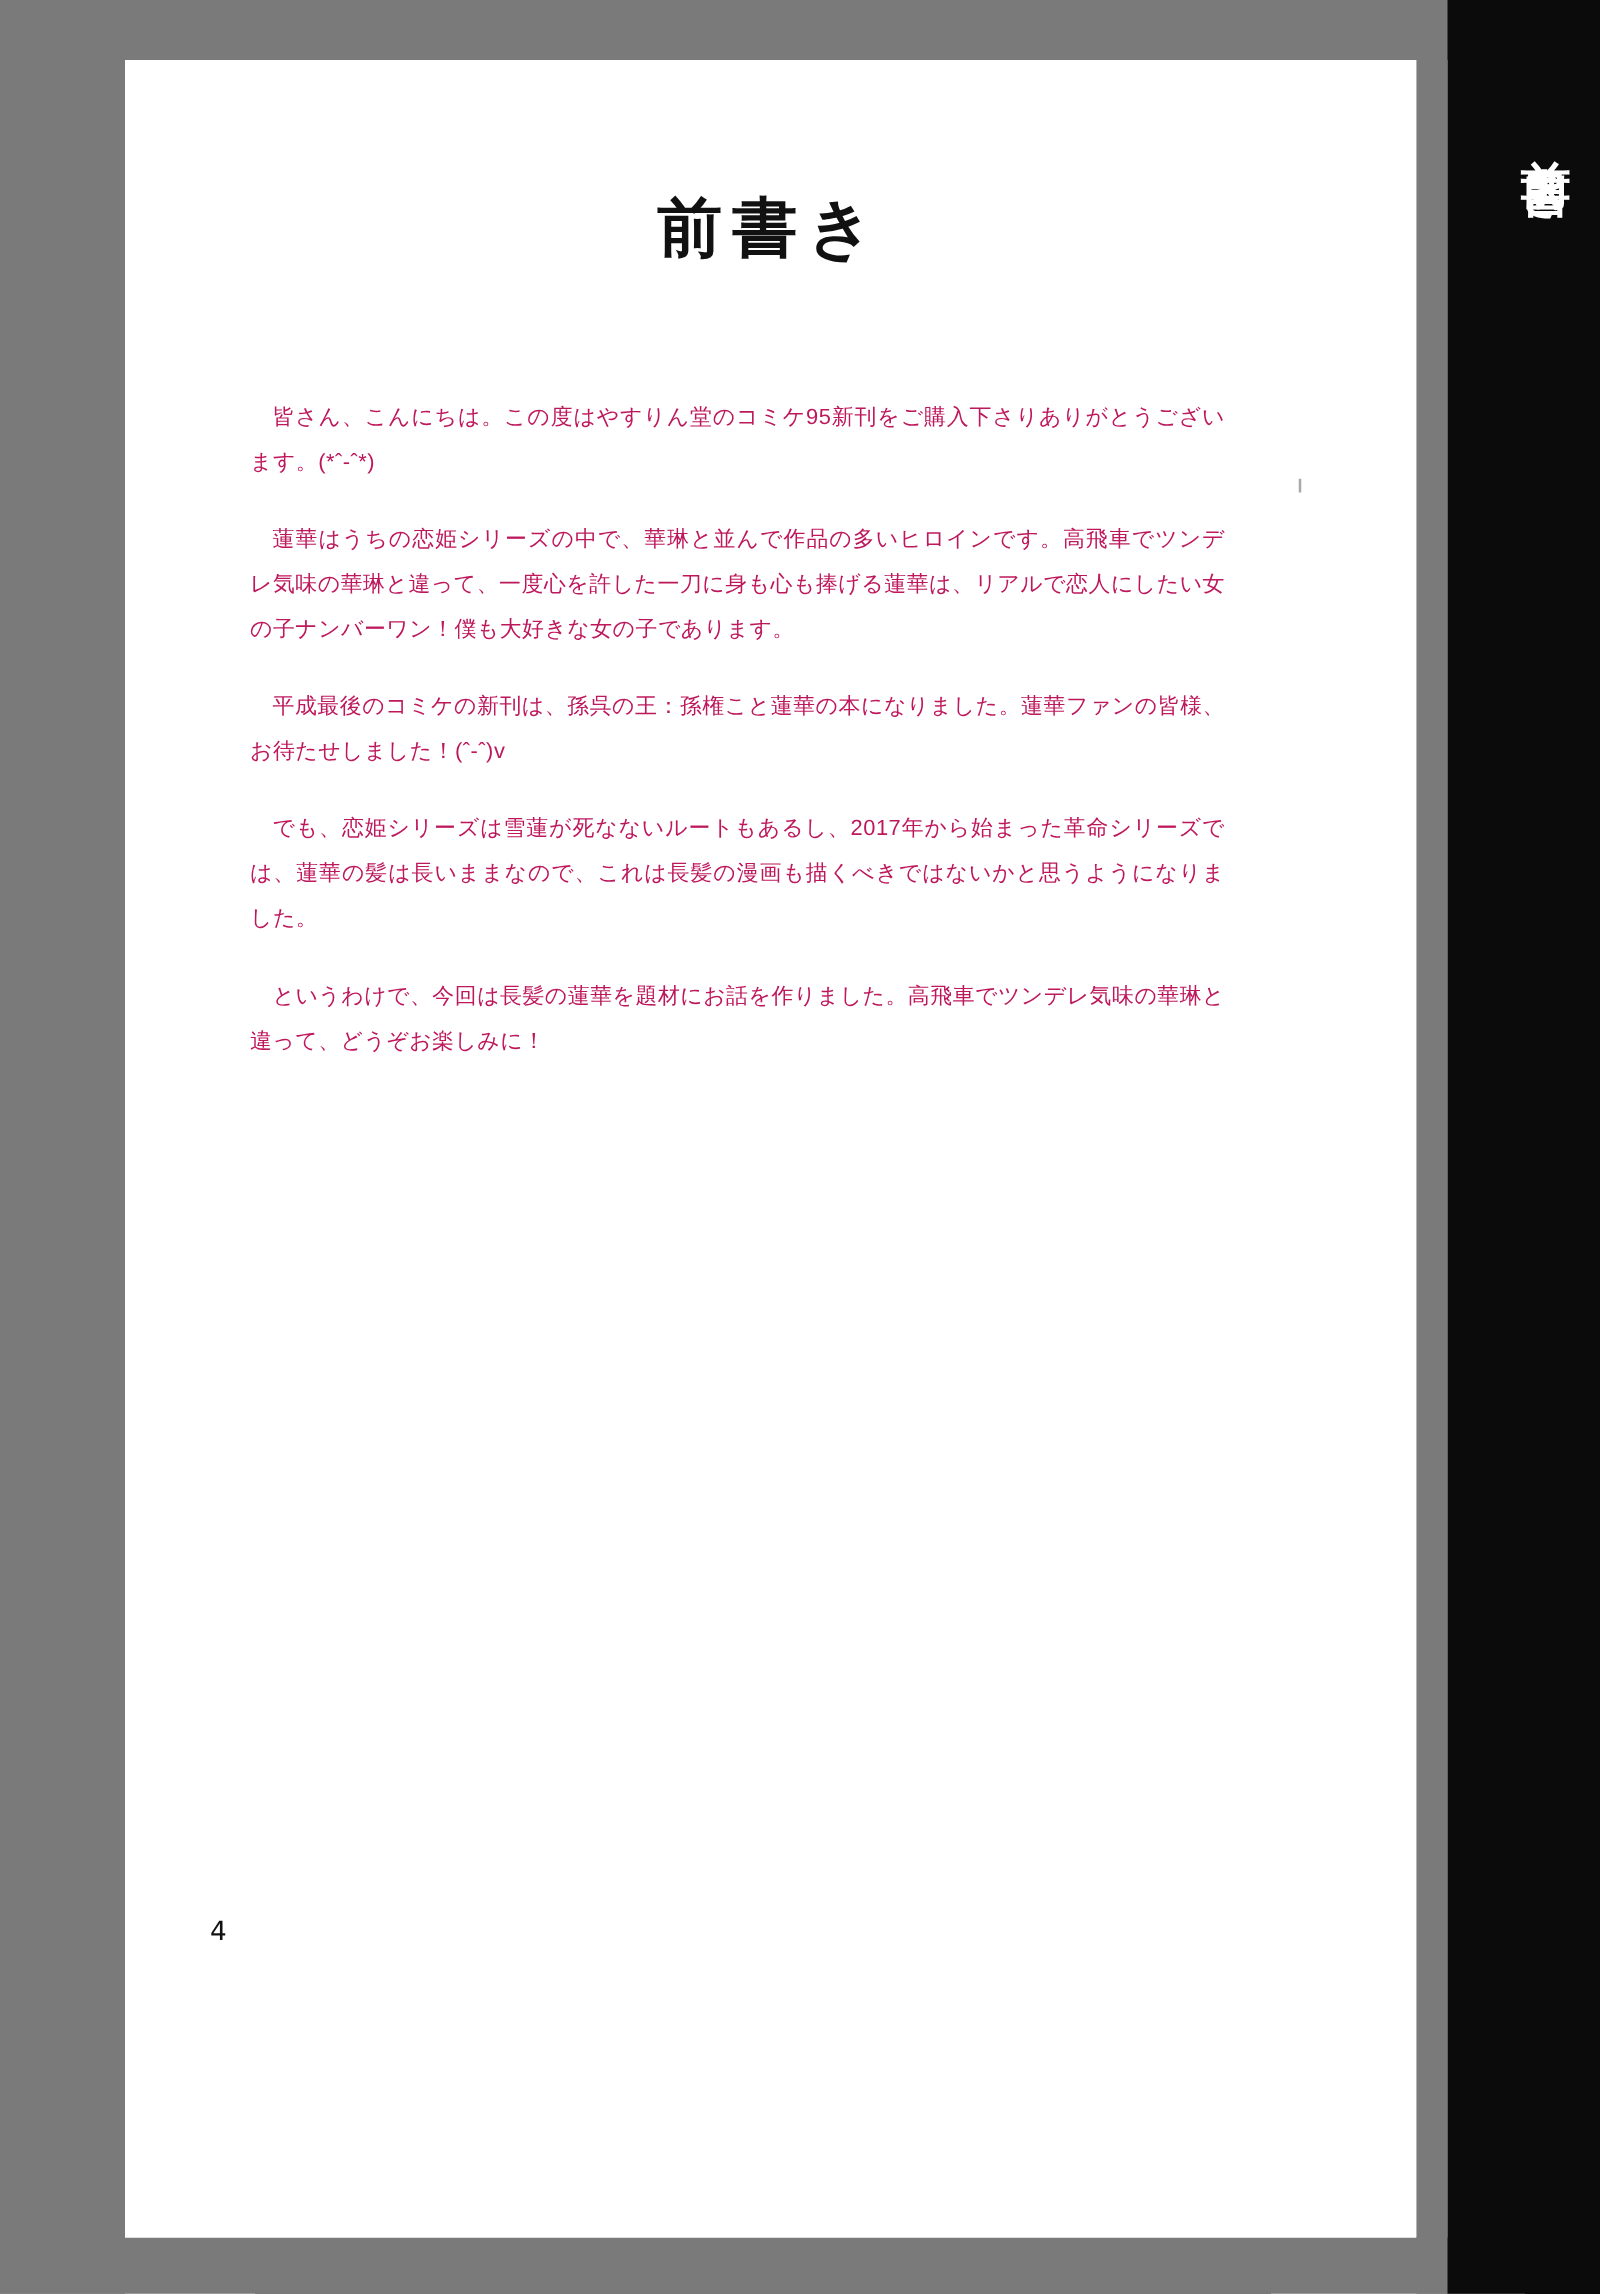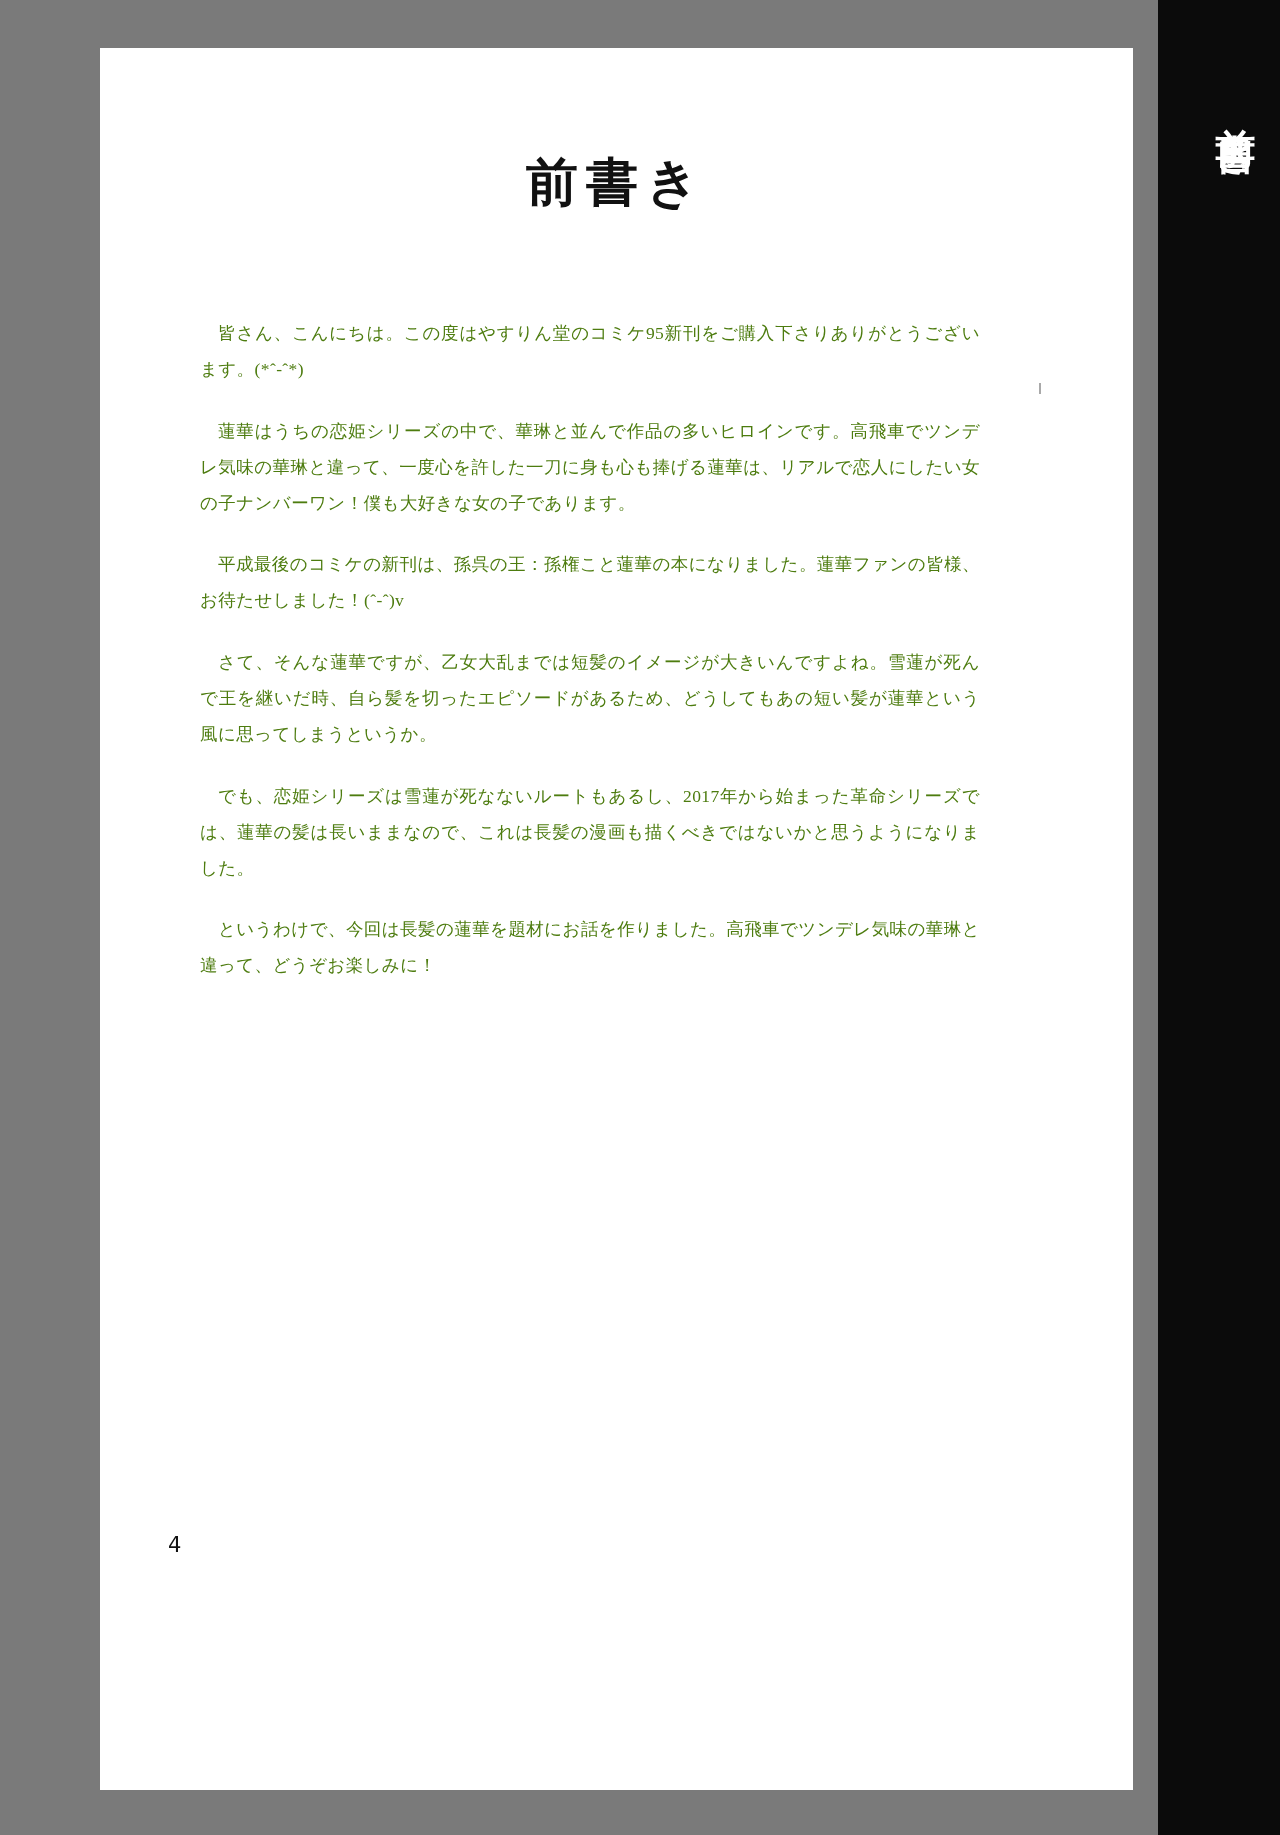--- a/index.html
+++ b/index.html
@@ -86,24 +86,24 @@
     color: #111111;
     font-family: "DejaVu Sans", sans-serif;
   }
 
   
   .body-copy {
     position: absolute;
     left: 100px;
     top: 268px;
     width: 780px;
-    color: #4d7c0f;
+    color: #be185d;
     font-size: 17.5px;
     line-height: 2.05;
-    font-family: Liberation Serif, serif;
+    font-family: Liberation Sans, sans-serif;
     letter-spacing: 0.4px;
   }
   .body-copy p {
     margin: 0 0 26px 0;
     text-indent: 18px;
     text-align: justify;
   }
   .body-copy p:last-child {
     margin-bottom: 0;
   }
@@ -142,21 +142,20 @@
   <div class="paper">
 
     <div class="doc-title">前書き</div>
 
     <div class="speck"></div>
 
     <div class="body-copy">
       <p>皆さん、こんにちは。この度はやすりん堂のコミケ95新刊をご購入下さりありがとうございます。(*ˆ-ˆ*)</p>
       <p>蓮華はうちの恋姫シリーズの中で、華琳と並んで作品の多いヒロインです。高飛車でツンデレ気味の華琳と違って、一度心を許した一刀に身も心も捧げる蓮華は、リアルで恋人にしたい女の子ナンバーワン！僕も大好きな女の子であります。</p>
       <p>平成最後のコミケの新刊は、孫呉の王：孫権こと蓮華の本になりました。蓮華ファンの皆様、お待たせしました！(ˆ-ˆ)v</p>
-      <p>さて、そんな蓮華ですが、乙女大乱までは短髪のイメージが大きいんですよね。雪蓮が死んで王を継いだ時、自ら髪を切ったエピソードがあるため、どうしてもあの短い髪が蓮華という風に思ってしまうというか。</p>
       <p>でも、恋姫シリーズは雪蓮が死なないルートもあるし、2017年から始まった革命シリーズでは、蓮華の髪は長いままなので、これは長髪の漫画も描くべきではないかと思うようになりました。</p>
       <p>というわけで、今回は長髪の蓮華を題材にお話を作りました。高飛車でツンデレ気味の華琳と違って、どうぞお楽しみに！</p>
     </div>
 
     <div class="page-number">4</div>
 
   </div>
 </div>
 
 </body></html>

